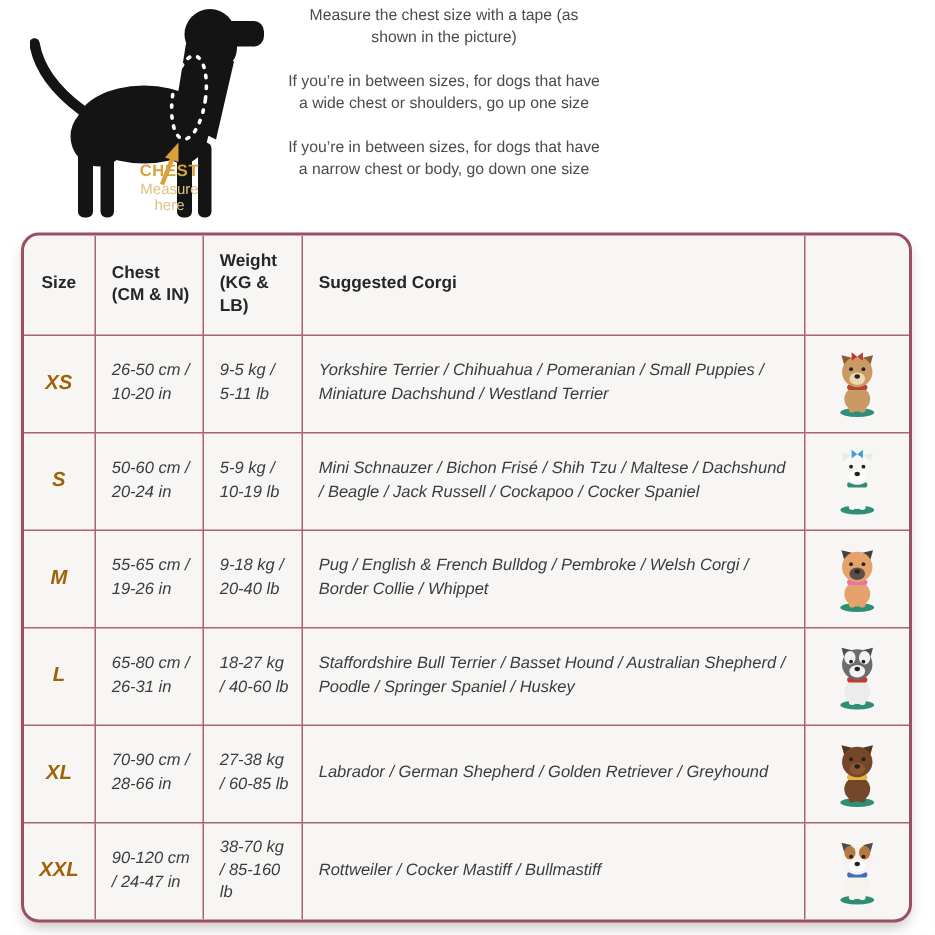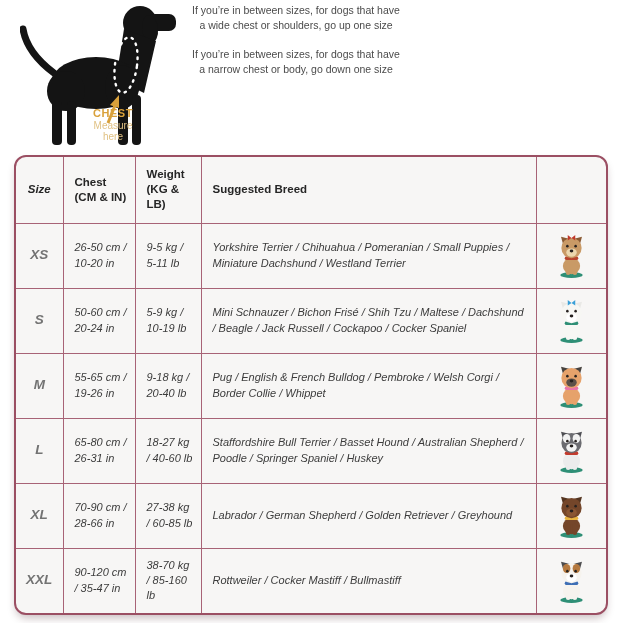--- a/index.html
+++ b/index.html
@@ -20,23 +20,23 @@
   .table-wrap{
     position:absolute;left:14px;top:155px;width:594px;box-sizing:border-box;
     border:2px solid #9b4f63;border-radius:12px;overflow:hidden;
     background:#f7f6f5;box-shadow:0 5px 9px -2px rgba(60,20,30,.28);
   }
   table{border-collapse:collapse;width:100%;table-layout:fixed;border:hidden;}
   th,td{border:1px solid #a86376;vertical-align:middle;box-sizing:border-box;}
   thead tr{height:66px;}
   tbody tr{height:65px;}
   th{font-size:11.5px;color:#262626;text-align:left;padding:4px 6px 4px 11px;line-height:1.3;}
-  th.c-size{text-align:center;padding:4px 2px;font-style:italic;}
+  th.c-size{text-align:center;padding:4px 2px;}
   td{font-size:11px;color:#3c3c3c;padding:4px 8px 4px 11px;line-height:1.4;font-style:italic;}
-  td.c-size{font-style:italic;font-weight:600;font-size:13.5px;color:#737373;text-align:center;padding:0;}
+  td.c-size{font-style:italic;font-weight:600;font-size:13.5px;color:#a16207;text-align:center;padding:0;}
   td.c-icon{text-align:center;padding:2px;}
   td.c-icon svg{display:inline-block;vertical-align:middle;}
 </style>
 </head>
 <body>
 
 <div class="hero">
   <svg viewBox="0 0 180 150" width="180" height="152">
     <g fill="#141414">
       <circle cx="120" cy="22" r="17"></circle>
@@ -57,39 +57,40 @@
       <path d="M88,122 L96,102" stroke="#d9a13b" stroke-width="3" fill="none"></path>
       <polygon points="99,94 90,104 99,107" fill="#d9a13b"></polygon>
     </g>
     <text x="93" y="116" text-anchor="middle" font-size="11" font-weight="bold" fill="#d9a13b" letter-spacing="0.5">CHEST</text>
     <text x="93" y="128" text-anchor="middle" font-size="10" fill="#e0c183">Measure</text>
     <text x="93" y="139" text-anchor="middle" font-size="10" fill="#e0c183">here</text>
   </svg>
 </div>
 
 <div class="instructions">
+  <p>Measure the chest size with a tape (as shown in the picture)</p>
   <p>If you’re in between sizes, for dogs that have a wide chest or shoulders, go up one size</p>
   <p>If you’re in between sizes, for dogs that have a narrow chest or body, go down one size</p>
 </div>
 
 <div class="table-wrap">
   <table>
     <colgroup>
       <col style="width:47px">
         <col style="width:72px">
         <col style="width:66px">
         <col>
         <col style="width:70px">
     </colgroup>
     <thead>
       <tr>
         <th class="c-size">Size</th>
         <th>Chest (CM &amp; IN)</th>
         <th>Weight (KG &amp; LB)</th>
-        <th>Suggested Breed</th>
+        <th>Suggested Corgi</th>
         <th></th>
       </tr>
     </thead>
     <tbody id="rows">
         <tr>
     <td class="c-size">XS</td>
     <td>26-50 cm / 10-20 in</td>
     <td>9-5 kg / 5-11 lb</td>
     <td>Yorkshire Terrier / Chihuahua / Pomeranian / Small Puppies / Miniature Dachshund / Westland Terrier</td>
     <td class="c-icon">
@@ -196,21 +197,21 @@
                 <circle cx="30" cy="21" r="13.5" fill="#74462a"></circle>
                 <ellipse cx="30" cy="27" rx="7" ry="5.5" fill="#8a5633"></ellipse>
                 <circle cx="24.5" cy="18.5" r="1.7" fill="#26211f"></circle>
                 <circle cx="35.5" cy="18.5" r="1.7" fill="#26211f"></circle>
                 <ellipse cx="30" cy="25" rx="2.4" ry="1.9" fill="#26211f"></ellipse>
               </svg></span>
     </td>
   </tr>
         <tr>
     <td class="c-size">XXL</td>
-    <td>90-120 cm / 35-47 in</td>
+    <td>90-120 cm / 24-47 in</td>
     <td>38-70 kg / 85-160 lb</td>
     <td>Rottweiler / Cocker Mastiff / Bullmastiff</td>
     <td class="c-icon">
       <span><svg viewBox="0 0 60 62" width="45" height="47">
                 <ellipse cx="30" cy="57" rx="15" ry="4" fill="#2f8f76"></ellipse>
                 <ellipse cx="30" cy="45" rx="11.5" ry="11" fill="#f6f3ee"></ellipse>
                 <rect x="22.5" y="42" width="6" height="15" rx="3" fill="#f6f3ee"></rect>
                 <rect x="31.5" y="42" width="6" height="15" rx="3" fill="#f6f3ee"></rect>
                 <rect x="21" y="32" width="18" height="5" rx="2.5" fill="#3f6fb5"></rect>
                 <path d="M16,6 L28,9 L21,24 Z" fill="#4c4c4e"></path>

